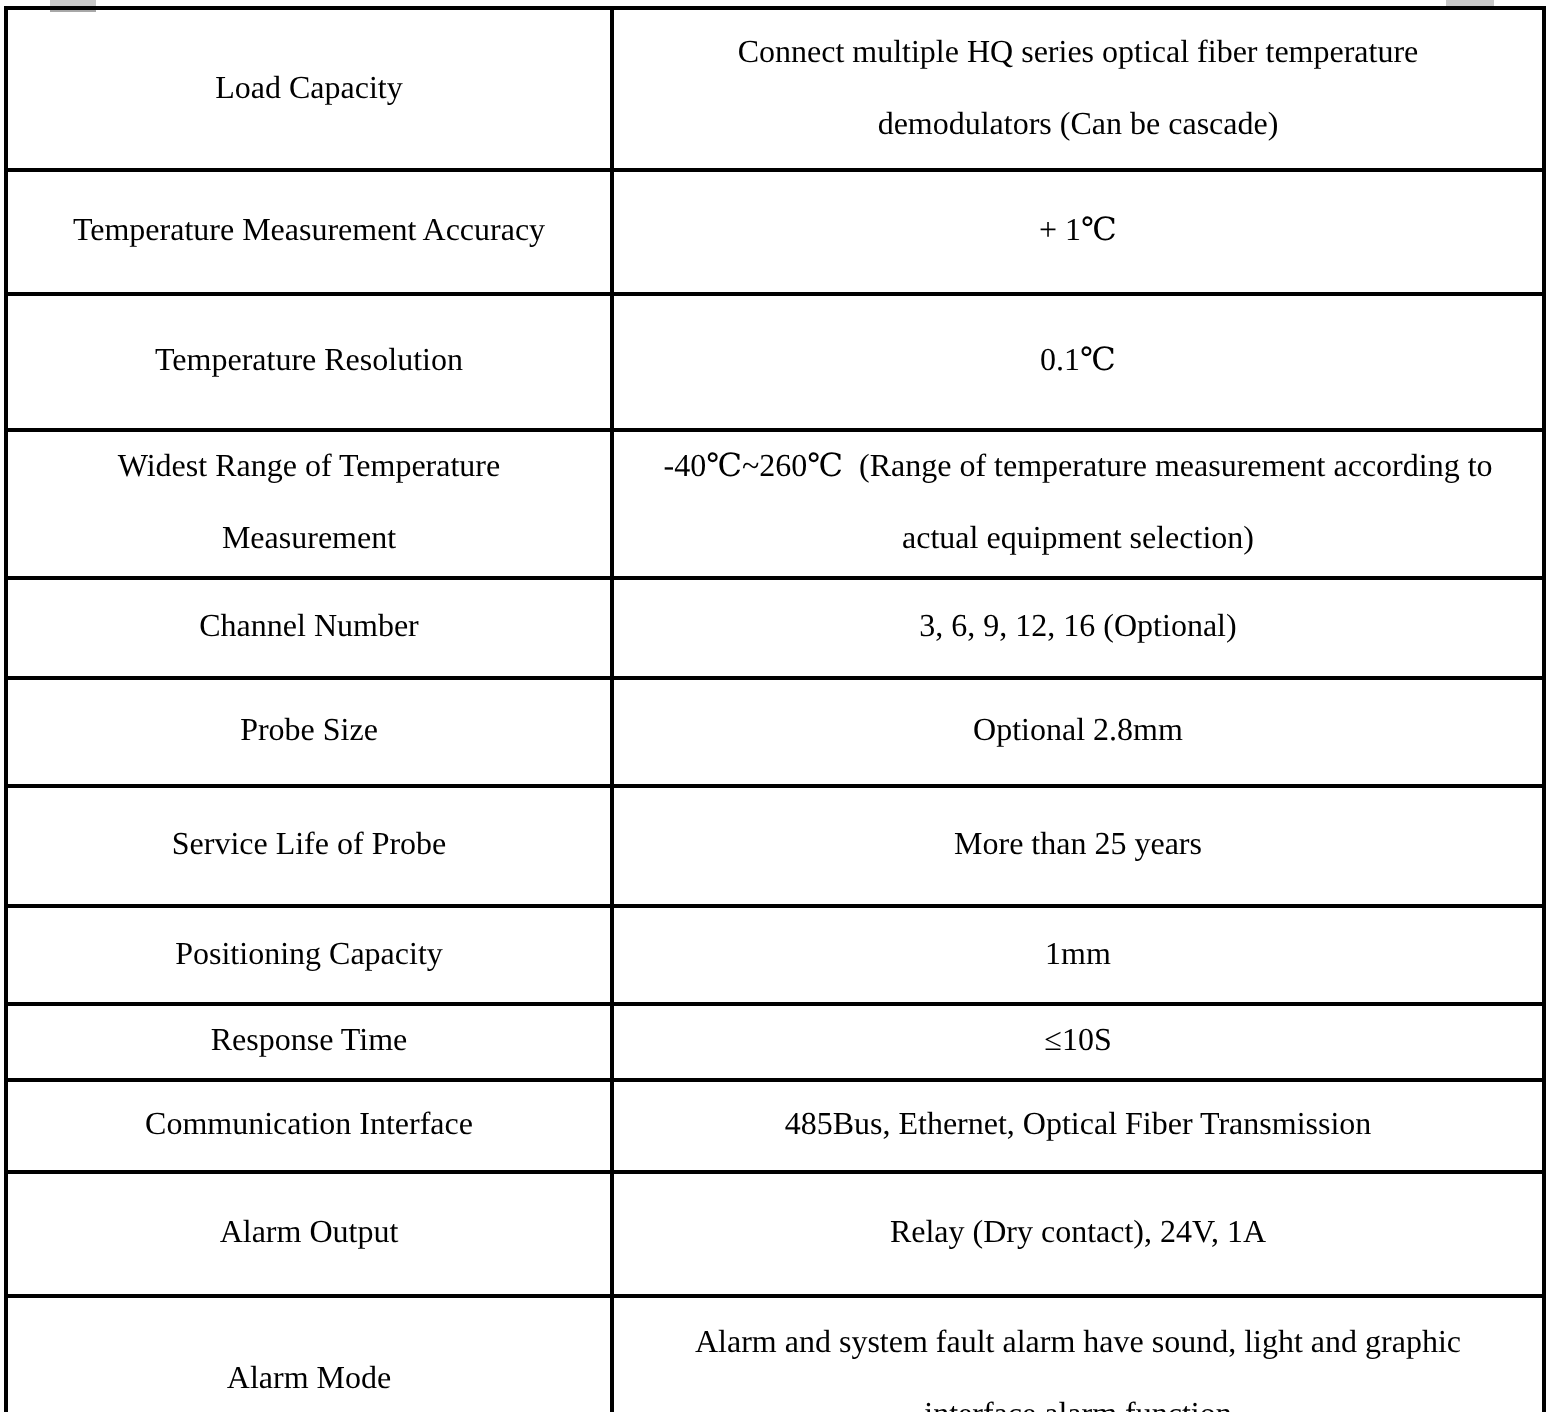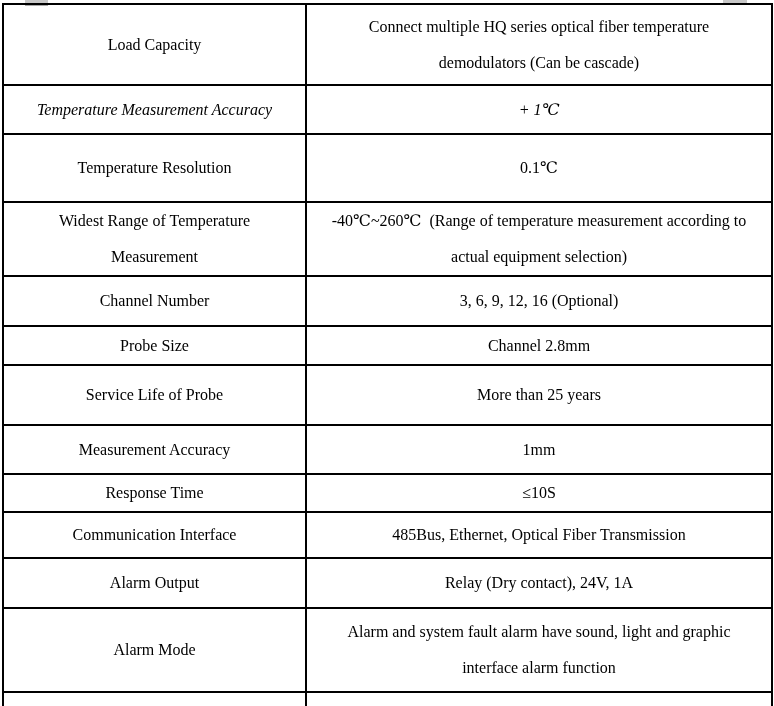--- a/index.html
+++ b/index.html
@@ -63,21 +63,21 @@
     <tbody id="spec-body">
         <tr style="height: 81px;">
           <td>
             <div class="text-line">Load Capacity</div>
           </td>
           <td>
             <div class="text-line">Connect multiple HQ series optical fiber temperature</div>
             <div class="text-line">demodulators (Can be cascade)</div>
           </td>
         </tr>
-        <tr style="height: 49px; font-style: italic;">
+        <tr style="height: 62px;">
           <td>
             <div class="text-line">Temperature Measurement Accuracy</div>
           </td>
           <td>
             <div class="text-line">+ 1℃</div>
           </td>
         </tr>
         <tr style="height: 68px;">
           <td>
             <div class="text-line">Temperature Resolution</div>
@@ -97,39 +97,39 @@
           </td>
         </tr>
         <tr style="height: 50px;">
           <td>
             <div class="text-line">Channel Number</div>
           </td>
           <td>
             <div class="text-line">3, 6, 9, 12, 16 (Optional)</div>
           </td>
         </tr>
-        <tr style="height: 39px;">
+        <tr style="height: 54px;">
           <td>
             <div class="text-line">Probe Size</div>
           </td>
           <td>
-            <div class="text-line">Channel 2.8mm</div>
+            <div class="text-line">Optional 2.8mm</div>
           </td>
         </tr>
         <tr style="height: 60px;">
           <td>
             <div class="text-line">Service Life of Probe</div>
           </td>
           <td>
             <div class="text-line">More than 25 years</div>
           </td>
         </tr>
         <tr style="height: 49px;">
           <td>
-            <div class="text-line">Measurement Accuracy</div>
+            <div class="text-line">Positioning Capacity</div>
           </td>
           <td>
             <div class="text-line">1mm</div>
           </td>
         </tr>
         <tr style="height: 36px;">
           <td>
             <div class="text-line">Response Time</div>
           </td>
           <td>
@@ -137,21 +137,21 @@
           </td>
         </tr>
         <tr style="height: 46px;">
           <td>
             <div class="text-line">Communication Interface</div>
           </td>
           <td>
             <div class="text-line">485Bus, Ethernet, Optical Fiber Transmission</div>
           </td>
         </tr>
-        <tr style="height: 50px;">
+        <tr style="height: 62px;">
           <td>
             <div class="text-line">Alarm Output</div>
           </td>
           <td>
             <div class="text-line">Relay (Dry contact), 24V, 1A</div>
           </td>
         </tr>
         <tr style="height: 84px;">
           <td>
             <div class="text-line">Alarm Mode</div>

